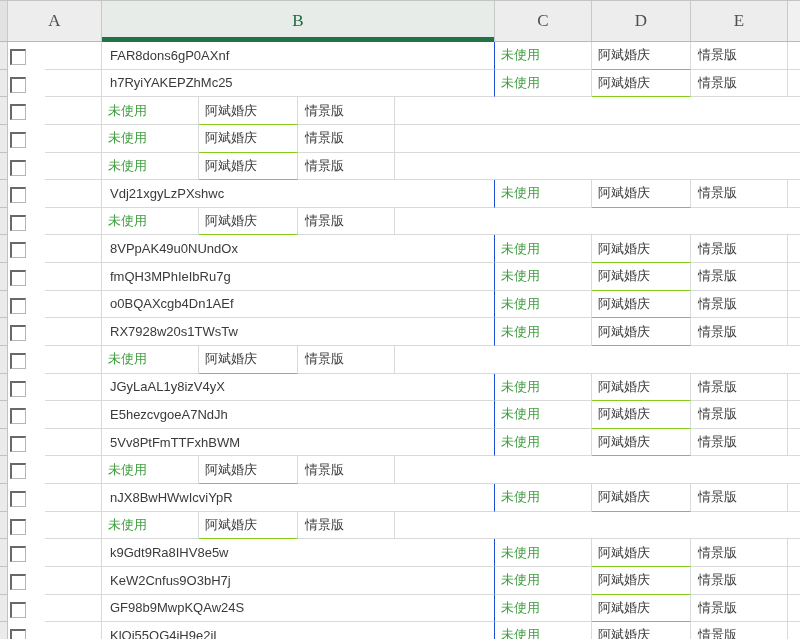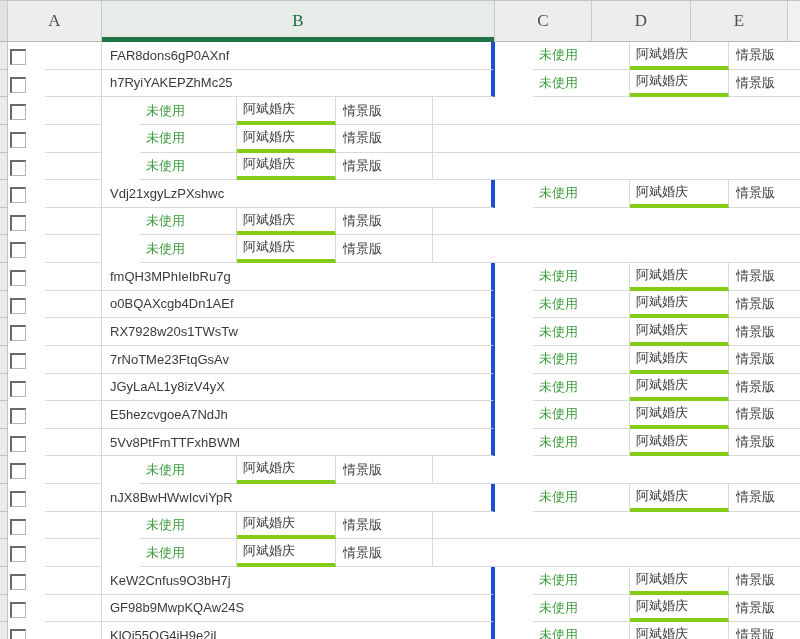--- a/index.html
+++ b/index.html
@@ -41,25 +41,25 @@
   }
   .gutter{
     width:8px;background:#ebebeb;
     border-right:1px solid #c2c2c2;border-bottom:1px solid #c2c2c2;
   }
   .col-a{width:94px;border-right:1px solid #d9d9d9;}
   .col-a::after{ 
     content:"";position:absolute;right:0;bottom:0;width:60%;
     border-bottom:1px solid #d9d9d9;
   }
-  .col-b{width:393px;border-right:4px solid #1d4ed8;border-bottom:1px solid #d9d9d9;
+  .col-b{width:393px;border-right:1px solid #1d4ed8;border-bottom:1px solid #d9d9d9;
          padding-left:8px;color:#3a3a3a;}
   .col-c{width:97px;border-right:1px solid #d9d9d9;border-bottom:1px solid #d9d9d9;
-         padding-left:6px;color:#3f9e3f;margin-left:38px;}
-  .col-d{width:99px;border-right:1px solid #d9d9d9;border-bottom:4px solid #84cc16;
+         padding-left:6px;color:#3f9e3f;}
+  .col-d{width:99px;border-right:1px solid #d9d9d9;border-bottom:1px solid #84cc16;
          padding-left:6px;}
   .col-e{width:97px;border-right:1px solid #d9d9d9;border-bottom:1px solid #d9d9d9;
          padding-left:7px;}
   .col-f{flex:1 1 auto;border-bottom:1px solid #d9d9d9;}
 
   
   .checkbox{
     position:absolute;left:2px;top:7px;width:13px;height:13px;
     background:#fff;border:1px solid #b5b5b5;
     border-top:2px solid #696969;border-left:2px solid #696969;
@@ -159,20 +159,21 @@
     <div class="cell col-d">阿斌婚庆</div>
     <div class="cell col-e">情景版</div>
     <div class="cell col-f"></div>
   </div>
 
   <div class="row">
     <div class="cell gutter"></div>
     <div class="cell col-a">
       <span class="checkbox"></span>
     </div>
+    <div class="cell col-b">8VPpAK49u0NUndOx</div>
     <div class="cell col-c">未使用</div>
     <div class="cell col-d">阿斌婚庆</div>
     <div class="cell col-e">情景版</div>
     <div class="cell col-f"></div>
   </div>
 
   <div class="row">
     <div class="cell gutter"></div>
     <div class="cell col-a">
       <span class="checkbox"></span>
@@ -206,21 +207,20 @@
     <div class="cell col-d">阿斌婚庆</div>
     <div class="cell col-e">情景版</div>
     <div class="cell col-f"></div>
   </div>
 
   <div class="row">
     <div class="cell gutter"></div>
     <div class="cell col-a">
       <span class="checkbox"></span>
     </div>
-    <div class="cell col-b">7rNoTMe23FtqGsAv</div>
     <div class="cell col-c">未使用</div>
     <div class="cell col-d">阿斌婚庆</div>
     <div class="cell col-e">情景版</div>
     <div class="cell col-f"></div>
   </div>
 
   <div class="row">
     <div class="cell gutter"></div>
     <div class="cell col-a">
       <span class="checkbox"></span>
@@ -288,20 +288,21 @@
     <div class="cell col-d">阿斌婚庆</div>
     <div class="cell col-e">情景版</div>
     <div class="cell col-f"></div>
   </div>
 
   <div class="row">
     <div class="cell gutter"></div>
     <div class="cell col-a">
       <span class="checkbox"></span>
     </div>
+    <div class="cell col-b">k9Gdt9Ra8IHV8e5w</div>
     <div class="cell col-c">未使用</div>
     <div class="cell col-d">阿斌婚庆</div>
     <div class="cell col-e">情景版</div>
     <div class="cell col-f"></div>
   </div>
 
   <div class="row">
     <div class="cell gutter"></div>
     <div class="cell col-a">
       <span class="checkbox"></span>

